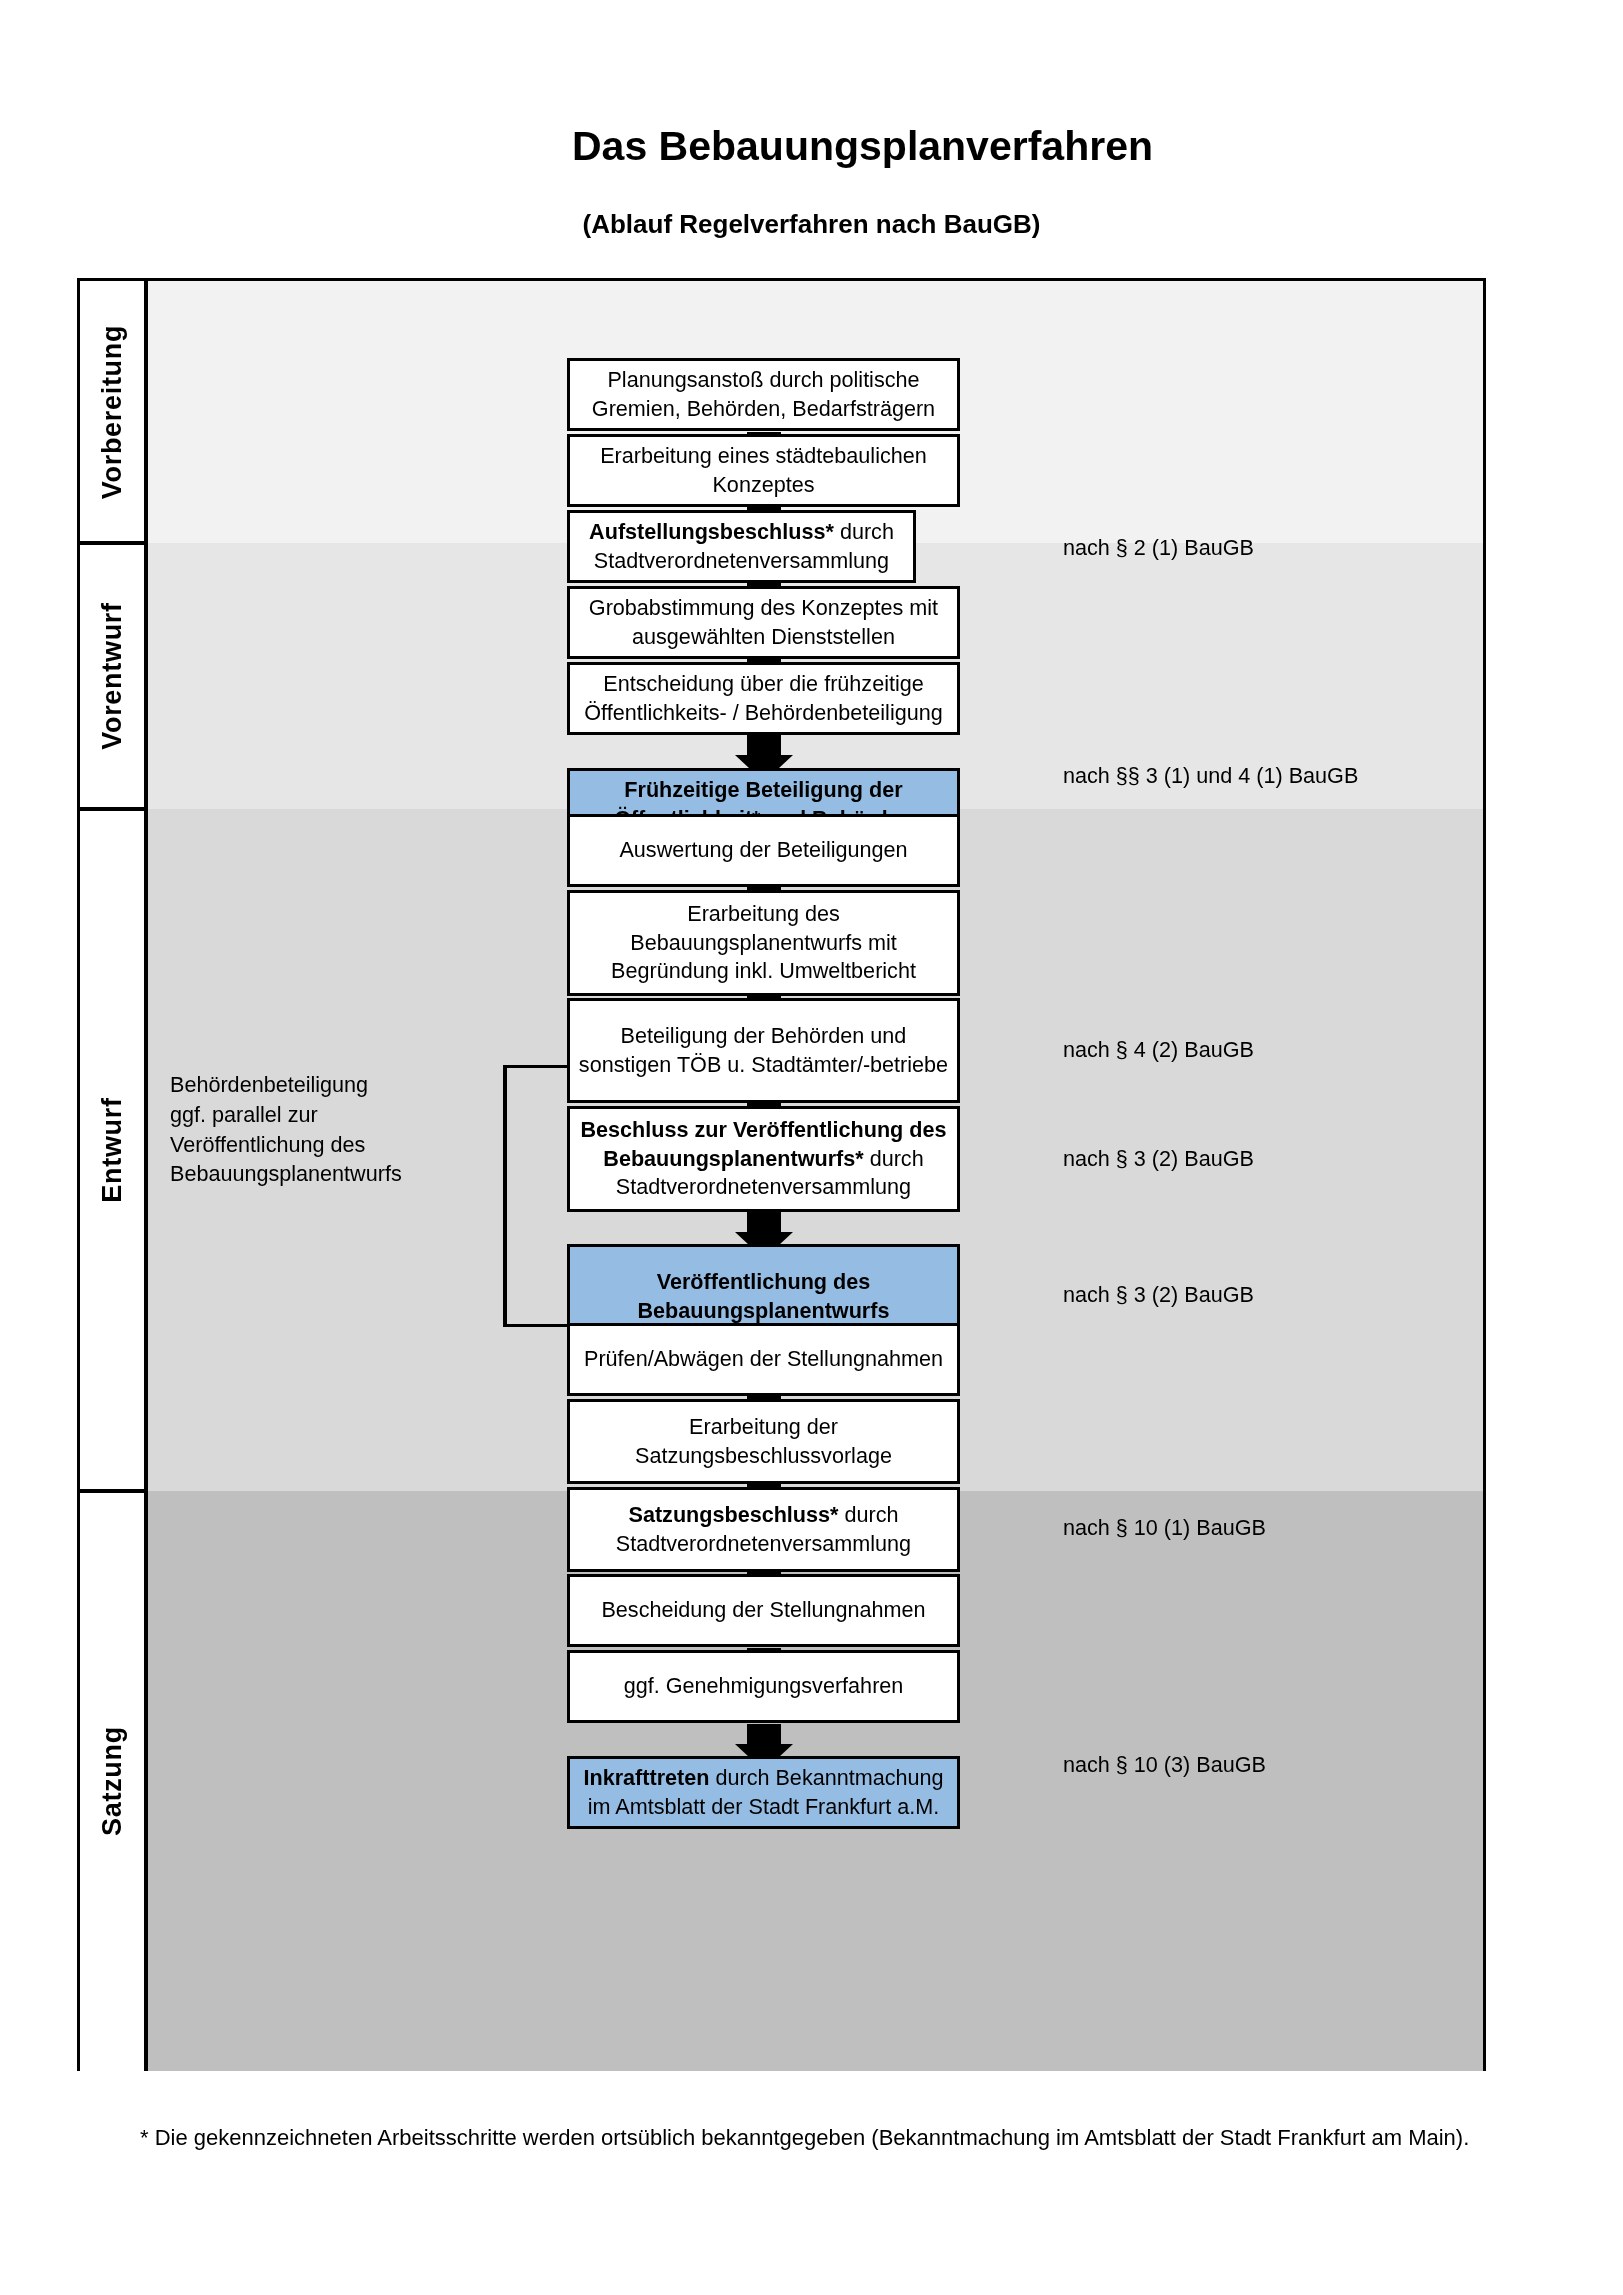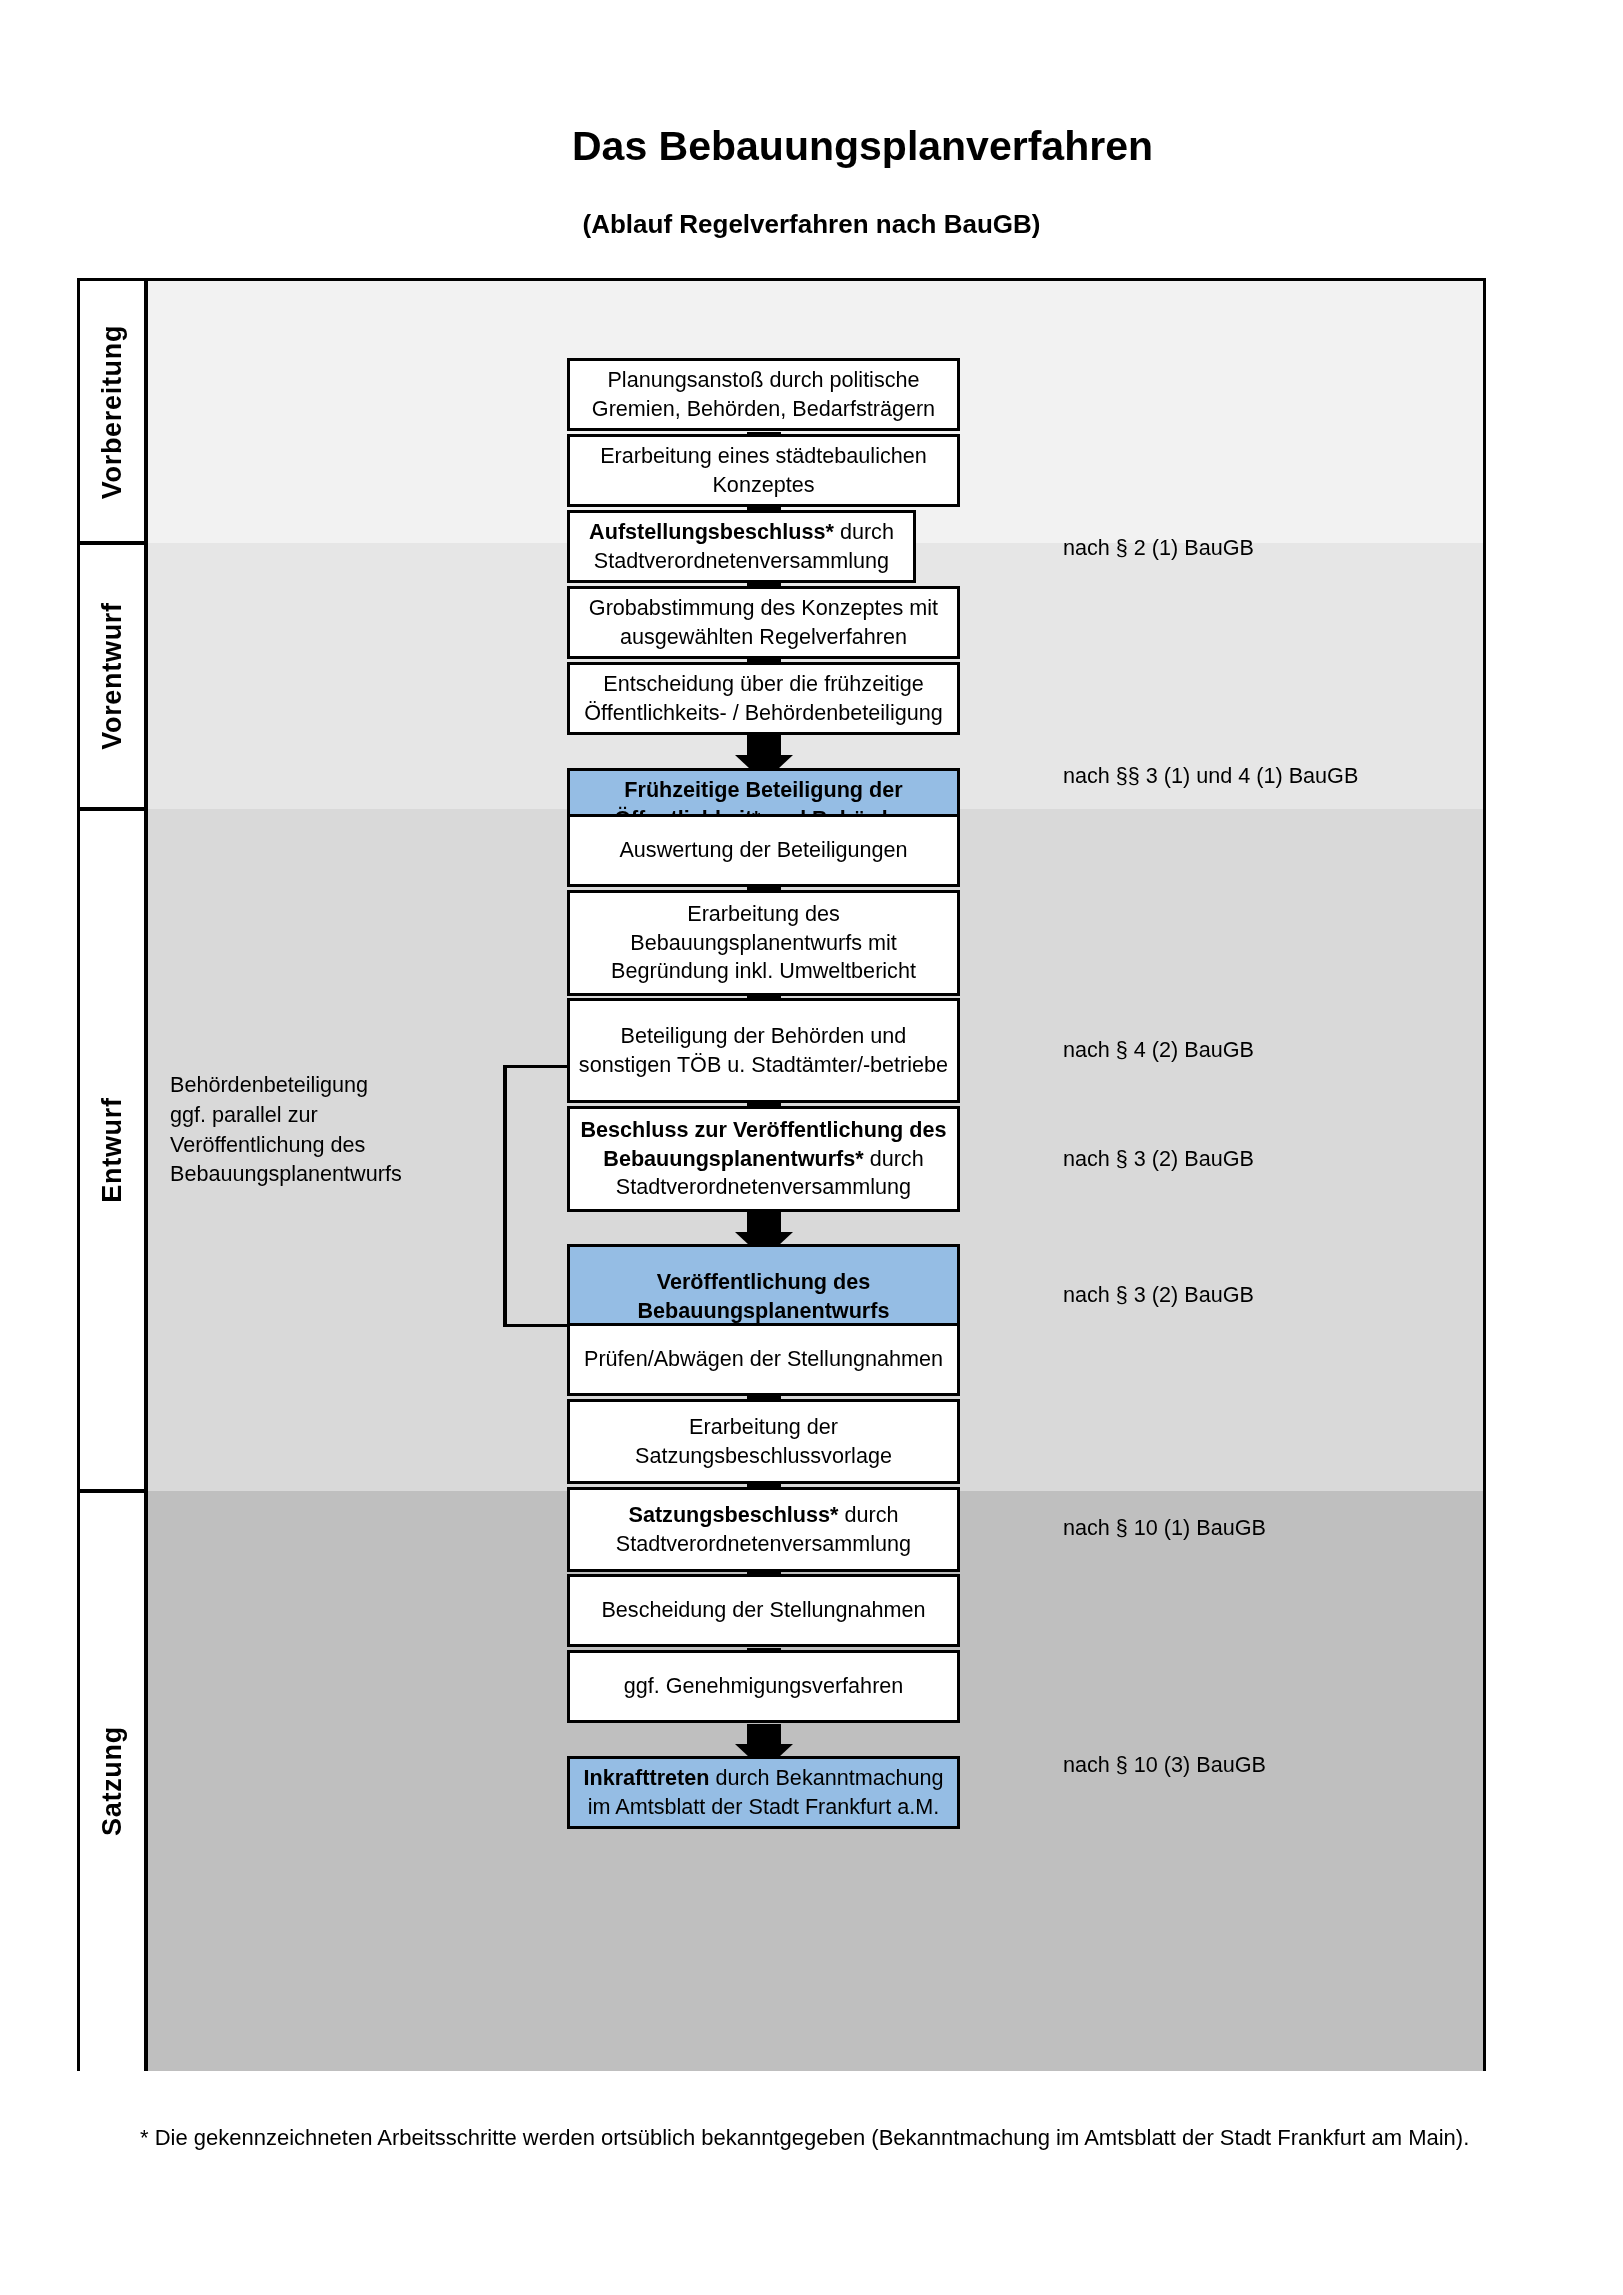--- a/index.html
+++ b/index.html
@@ -254,21 +254,21 @@
           <span>Konzeptes</span></span>
     </div>
 
   <div class="pbox" id="box-s3" style="left:487px;top:229px;width:349px;height:73px;">
     <span><b>Aufstellungsbeschluss*</b><span> durch</span><br>
           <span>Stadtverordnetenversammlung</span></span>
     </div>
 
   <div class="pbox" id="box-s4" style="left:487px;top:305px;width:393px;height:73px;">
     <span><span>Grobabstimmung des Konzeptes mit</span><br>
-          <span>ausgewählten Regelverfahren</span></span>
+          <span>ausgewählten Dienststellen</span></span>
     </div>
 
   <div class="pbox" id="box-s5" style="left:487px;top:381px;width:393px;height:73px;">
     <span><span>Entscheidung über die frühzeitige</span><br>
           <span>Öffentlichkeits- / Behördenbeteiligung</span></span>
     </div>
 
   <div class="pbox blue" id="box-s6" style="left:487px;top:457px;width:393px;height:73px;">
     <span><b>Frühzeitige Beteiligung der</b><br>
           <b>Öffentlichkeit* und Behörden</b></span>

